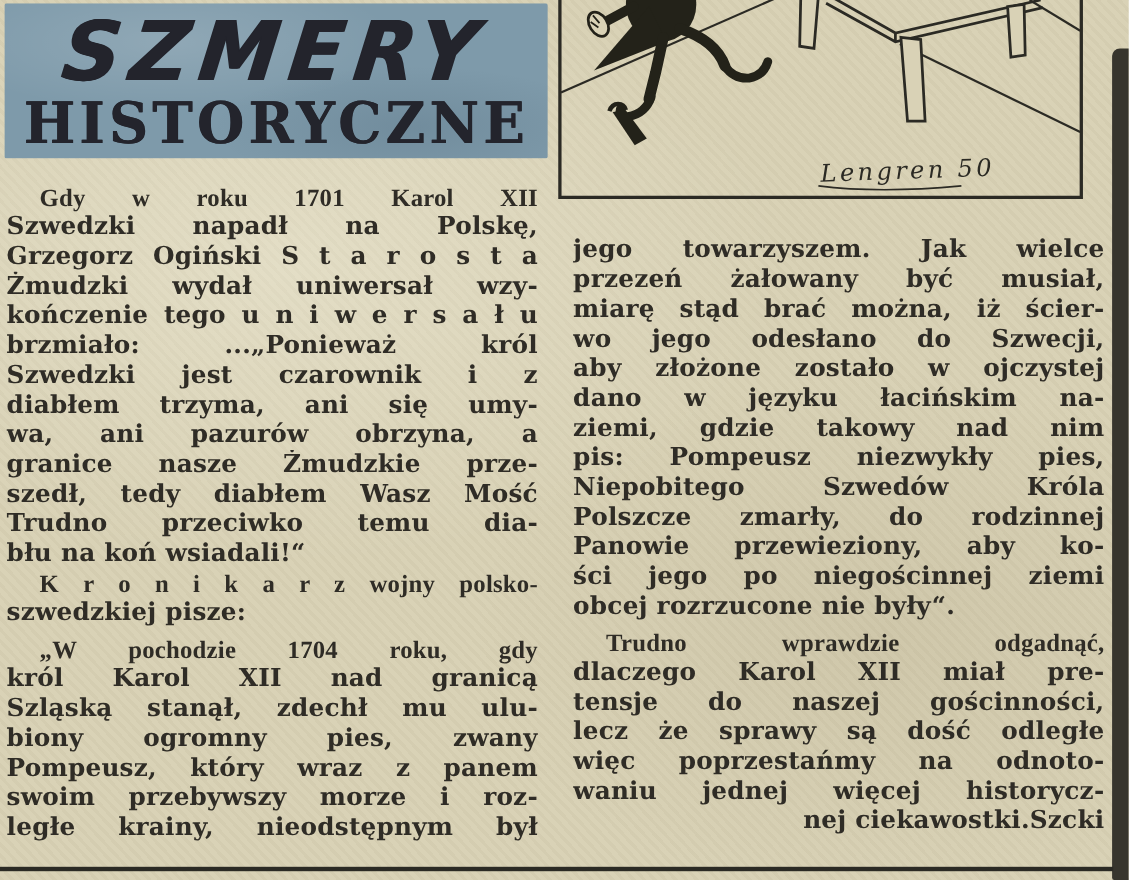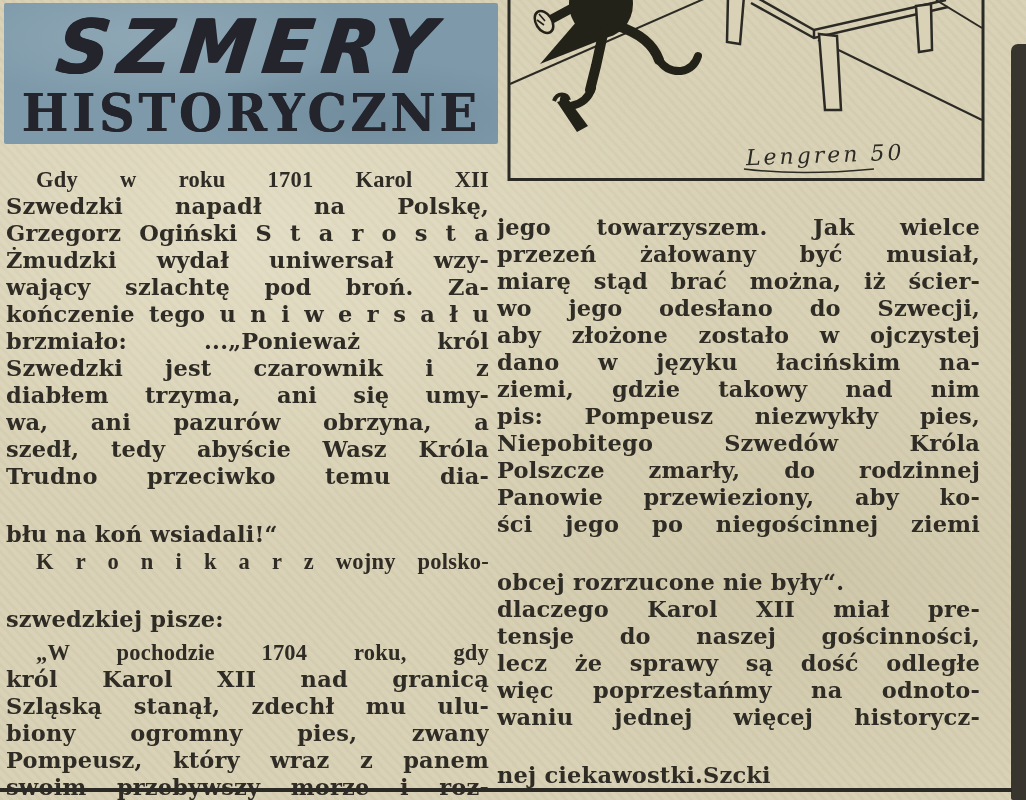--- a/index.html
+++ b/index.html
@@ -45,33 +45,33 @@
     font:bold 52px/1 "DejaVu Serif", serif;
     letter-spacing:4px;color:var(--title-ink);white-space:nowrap;
     text-shadow:.6px 0 0 var(--title-ink);
   }
   
   .cartoon{position:absolute;left:506px;top:0;width:480px;height:185px;}
   .cartoon svg{display:block;width:480px;height:185px;}
   
   .col{position:absolute;width:483px;}
   .col-left{left:6px;top:166px;}
-  .col-right{left:497px;top:214px;}
+  .col-right{left:521px;top:214px;}
   .line{
     font:bold 22.5px/27px "DejaVu Serif", serif;
     color:var(--ink);
     text-align:justify;
     text-align-last:justify;
     overflow:hidden;white-space:normal;
     letter-spacing:.2px;
   }
-  .line.last{text-align-last:left;margin-top:31px;}
+  .line.last{text-align-last:left;}
   .line.indent{text-indent:30px;font-family:Liberation Serif, serif;}
   .line.gap{margin-top:6px;}
-  .line.split{display:flex;justify-content:flex-start;text-align-last:auto;}
+  .line.split{display:flex;justify-content:flex-end;text-align-last:auto;}
   
   .side-bar{
     position:absolute;right:0;top:44px;width:15px;height:756px;
     background:var(--sidebar);
     border-radius:7px 0 0 2px;
   }
   
   .bottom-rule{position:absolute;left:0;bottom:8px;width:1012px;height:4px;background:var(--rule);}
   .bottom-blobs{
     position:absolute;left:0;bottom:0;width:1012px;height:8px;
@@ -135,27 +135,27 @@
         <path d="M238,169 q55,7 130,0" stroke="#2b2a24" stroke-width="1.5" fill="none"></path>
       </g>
     </svg>
   </div>
 
   <div class="col col-left">
       <div class="line indent">Gdy w roku 1701 Karol XII</div>
       <div class="line">Szwedzki napadł na Polskę,</div>
       <div class="line">Grzegorz Ogiński S t a r o s t a</div>
       <div class="line">Żmudzki wydał uniwersał wzy-</div>
-      <div class="line">wający szlachtę pod broń. Za-</div>
       <div class="line">kończenie tego u n i w e r s a ł u</div>
       <div class="line">brzmiało: ...„Ponieważ król</div>
       <div class="line">Szwedzki jest czarownik i z</div>
       <div class="line">diabłem trzyma, ani się umy-</div>
       <div class="line">wa, ani pazurów obrzyna, a</div>
-      <div class="line">szedł, tedy abyście Wasz Króla</div>
+      <div class="line">granice nasze Żmudzkie prze-</div>
+      <div class="line">szedł, tedy diabłem Wasz Mość</div>
       <div class="line">Trudno przeciwko temu dia-</div>
       <div class="line last">błu na koń wsiadali!“</div>
       <div class="line indent">K r o n i k a r z wojny polsko-</div>
       <div class="line last">szwedzkiej pisze:</div>
       <div class="line indent gap">„W pochodzie 1704 roku, gdy</div>
       <div class="line">król Karol XII nad granicą</div>
       <div class="line">Szląską stanął, zdechł mu ulu-</div>
       <div class="line">biony ogromny pies, zwany</div>
       <div class="line">Pompeusz, który wraz z panem</div>
       <div class="line">swoim przebywszy morze i roz-</div>
@@ -168,20 +168,21 @@
       <div class="line">wo jego odesłano do Szwecji,</div>
       <div class="line">aby złożone zostało w ojczystej</div>
       <div class="line">dano w języku łacińskim na-</div>
       <div class="line">ziemi, gdzie takowy nad nim</div>
       <div class="line">pis: Pompeusz niezwykły pies,</div>
       <div class="line">Niepobitego Szwedów Króla</div>
       <div class="line">Polszcze zmarły, do rodzinnej</div>
       <div class="line">Panowie przewieziony, aby ko-</div>
       <div class="line">ści jego po niegościnnej ziemi</div>
       <div class="line last">obcej rozrzucone nie były“.</div>
+      <div class="line indent gap">Trudno wprawdzie odgadnąć,</div>
       <div class="line">dlaczego Karol XII miał pre-</div>
       <div class="line">tensje do naszej gościnności,</div>
       <div class="line">lecz że sprawy są dość odległe</div>
       <div class="line">więc poprzestańmy na odnoto-</div>
       <div class="line">waniu jednej więcej historycz-</div>
       <div class="line last split">
         <span>nej ciekawostki.</span>
         <span>Szcki</span>
       </div>
     </div>

